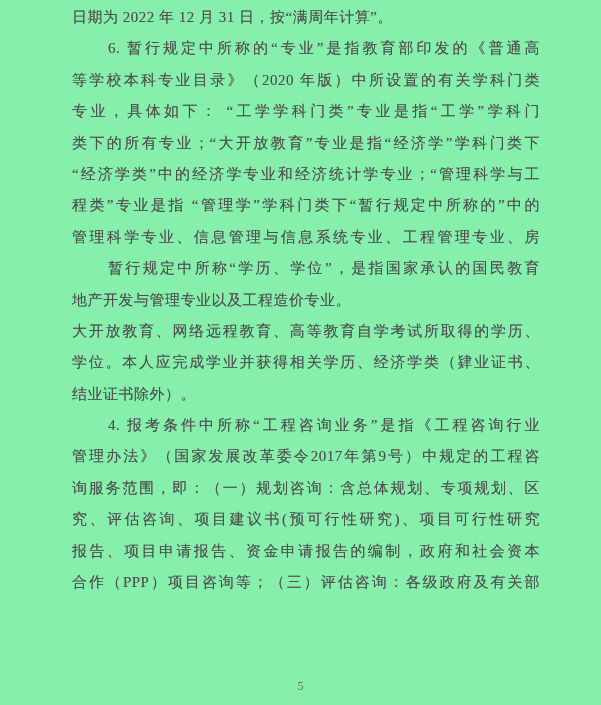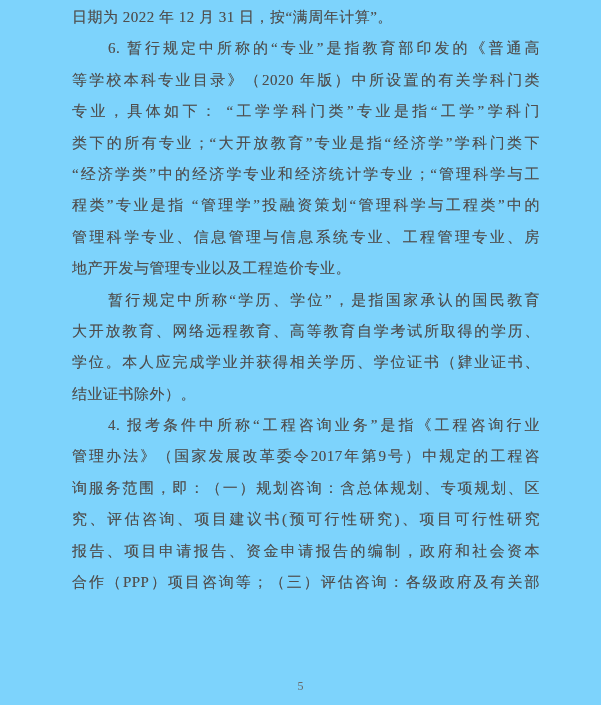--- a/index.html
+++ b/index.html
@@ -4,21 +4,21 @@
 <style>
   html, body {
     margin: 0;
     padding: 0;
     background: #ffffff;
   }
   .page {
     position: relative;
     width: 601px;
     height: 705px;
-    background: #7dd3fc;
+    background: #86efac;
     font-family: "Liberation Serif", "DejaVu Serif", serif;
     color: #4f4f4f;
     overflow: hidden;
   }
   .text-block {
     position: absolute;
     left: 72px;
     top: 2px;
     width: 468px;
   }
@@ -54,26 +54,26 @@
 <body>
 
 <div class="page">
   <div class="text-block">
     <div class="line short">日期为 2022 年 12 月 31 日，按“满周年计算”。</div>
     <div class="line indent">6. 暂行规定中所称的“专业”是指教育部印发的《普通高</div>
     <div class="line">等学校本科专业目录》（2020 年版）中所设置的有关学科门类</div>
     <div class="line">专业，具体如下： “工学学科门类”专业是指“工学”学科门</div>
     <div class="line">类下的所有专业；“大开放教育”专业是指“经济学”学科门类下</div>
     <div class="line">“经济学类”中的经济学专业和经济统计学专业；“管理科学与工</div>
-    <div class="line">程类”专业是指 “管理学”投融资策划“管理科学与工程类”中的</div>
+    <div class="line">程类”专业是指 “管理学”学科门类下“暂行规定中所称的”中的</div>
     <div class="line">管理科学专业、信息管理与信息系统专业、工程管理专业、房</div>
+    <div class="line indent">暂行规定中所称“学历、学位”，是指国家承认的国民教育</div>
     <div class="line short">地产开发与管理专业以及工程造价专业。</div>
-    <div class="line indent">暂行规定中所称“学历、学位”，是指国家承认的国民教育</div>
     <div class="line">大开放教育、网络远程教育、高等教育自学考试所取得的学历、</div>
-    <div class="line">学位。本人应完成学业并获得相关学历、学位证书（肄业证书、</div>
+    <div class="line">学位。本人应完成学业并获得相关学历、经济学类（肄业证书、</div>
     <div class="line short">结业证书除外）。</div>
     <div class="line indent">4. 报考条件中所称“工程咨询业务”是指《工程咨询行业</div>
     <div class="line">管理办法》（国家发展改革委令2017年第9号）中规定的工程咨</div>
     <div class="line">询服务范围，即：（一）规划咨询：含总体规划、专项规划、区</div>
     <div class="line">究、评估咨询、项目建议书(预可行性研究)、项目可行性研究</div>
     <div class="line">报告、项目申请报告、资金申请报告的编制，政府和社会资本</div>
     <div class="line">合作（PPP）项目咨询等；（三）评估咨询：各级政府及有关部</div>
   </div>
   <div class="page-number">5</div>
 </div>

